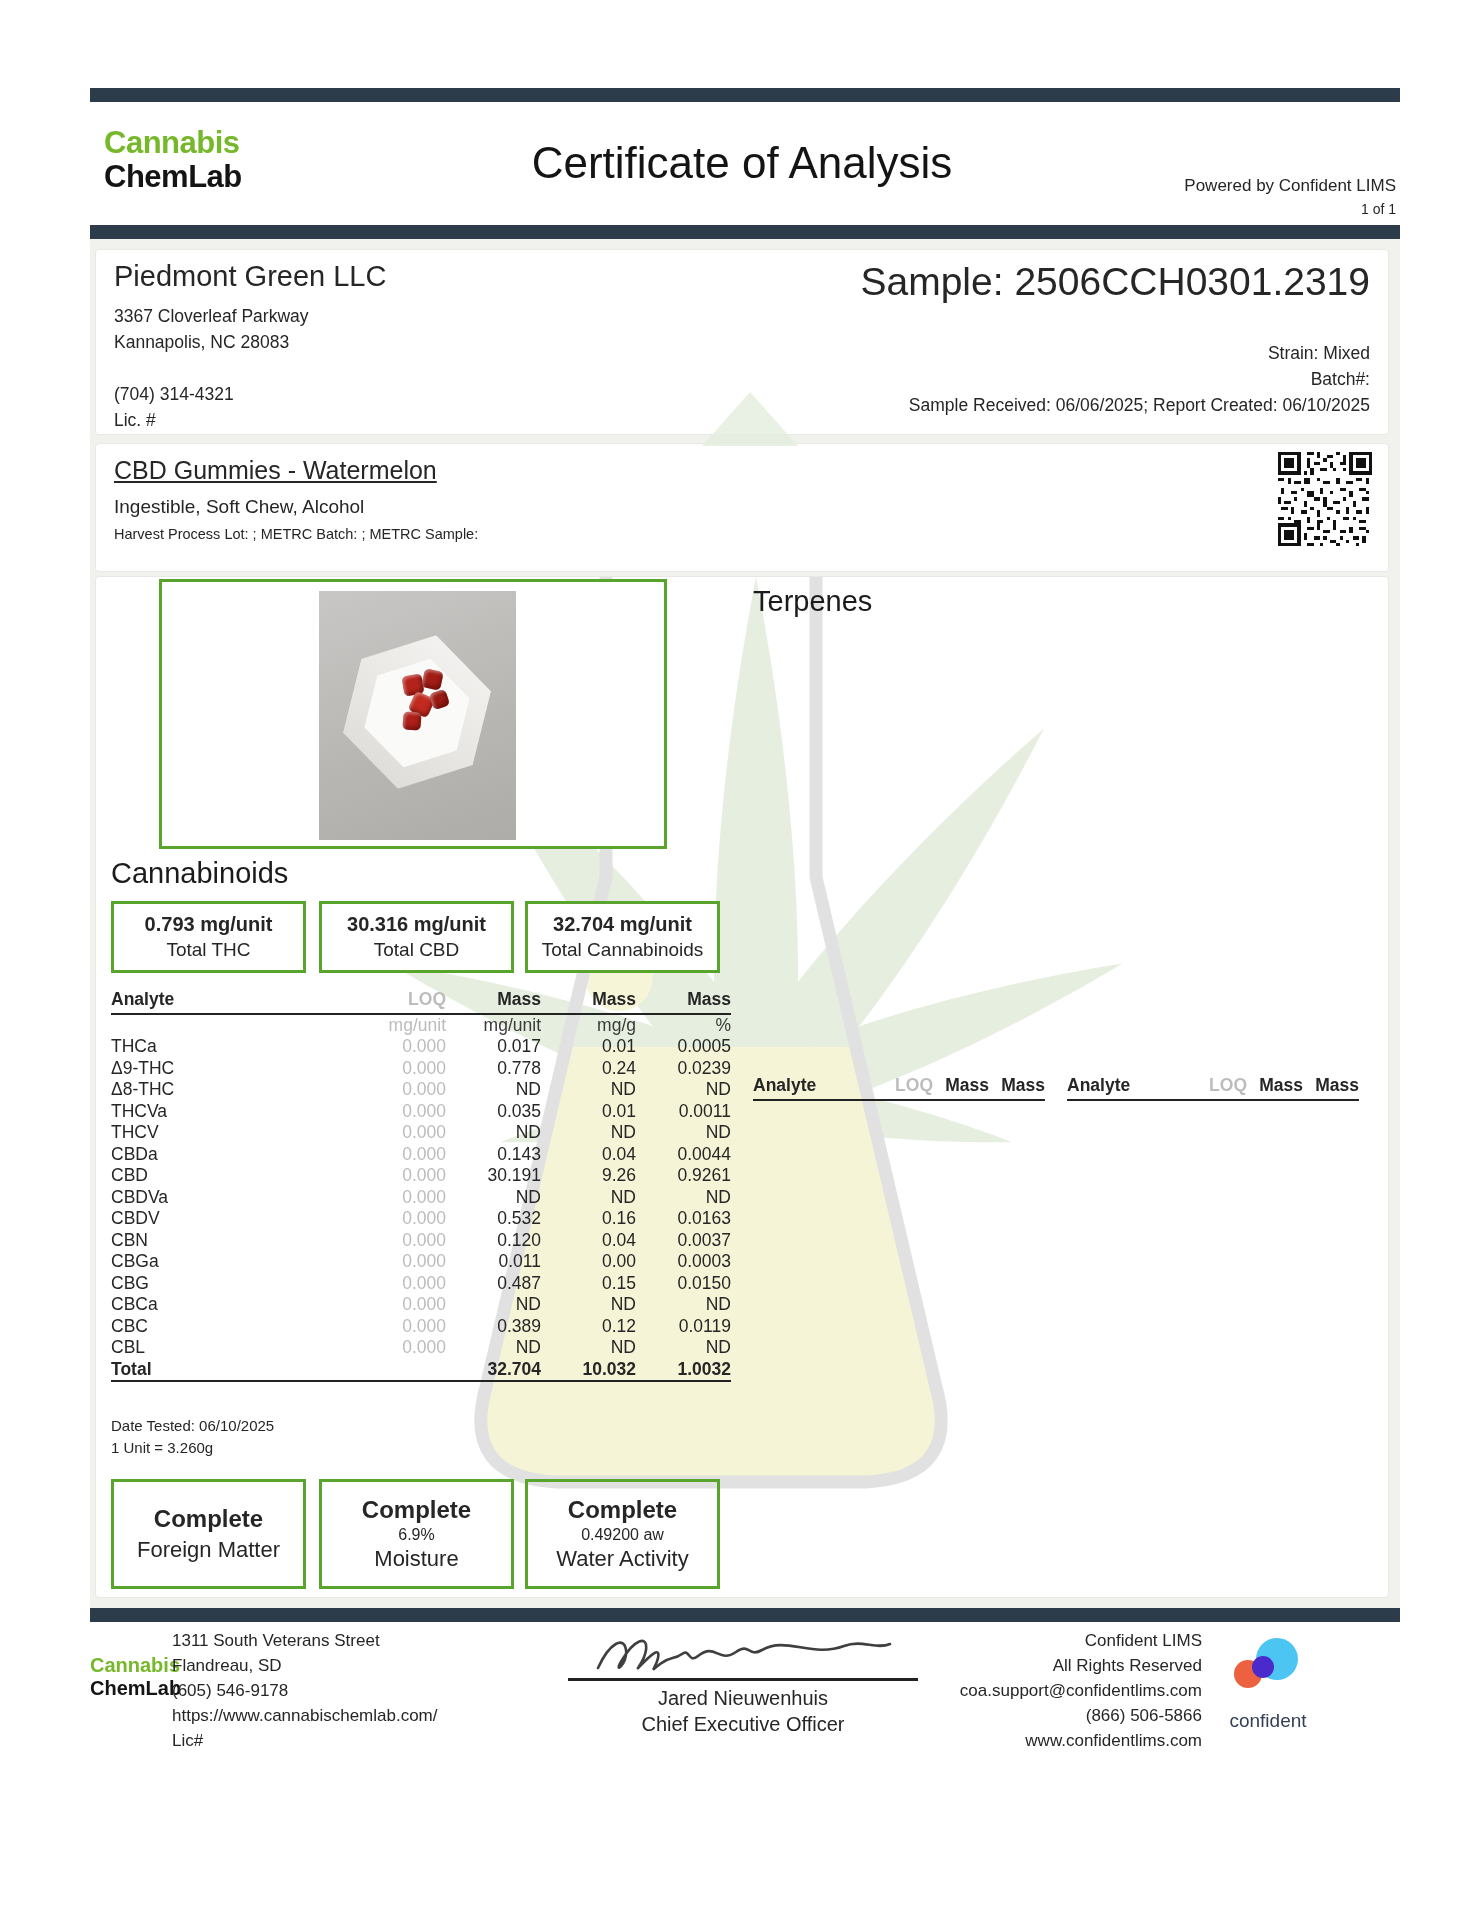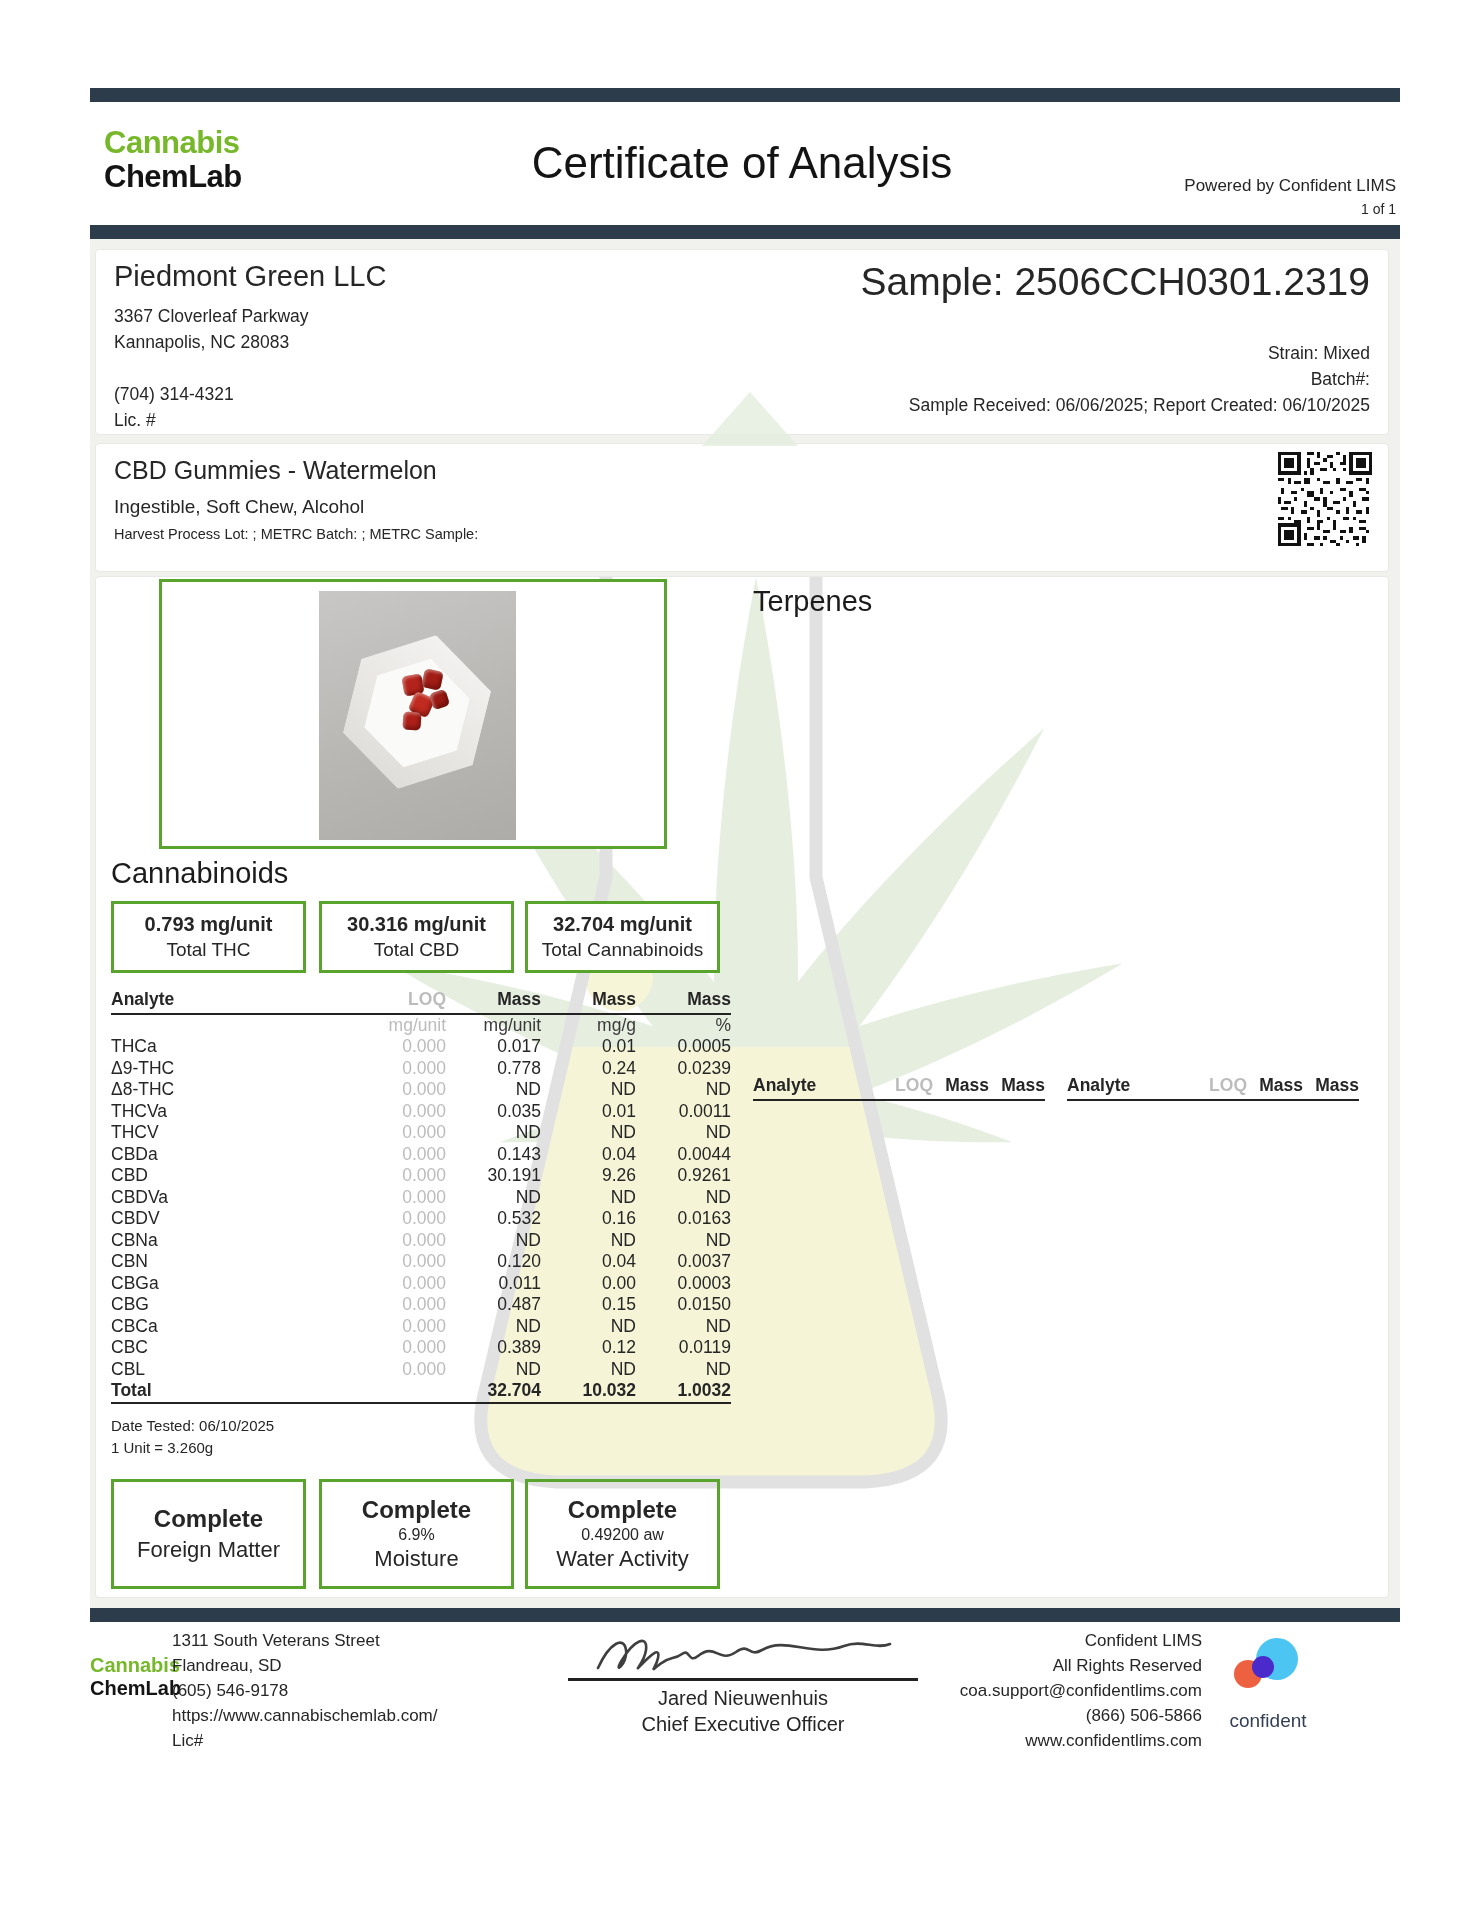--- a/index.html
+++ b/index.html
@@ -31,21 +31,21 @@
 
   
   .cc-left{position:absolute;left:18px;top:10px;}
   #client-name{font-size:29px;font-weight:500;margin-bottom:10px;}
   .cc-line{font-size:17.5px;line-height:26px;}
   .cc-gap{height:26px;}
   .cc-right{position:absolute;right:18px;top:10px;text-align:right;}
   #sample-id{font-size:39px;font-weight:500;margin-bottom:36px;}
 
   
-  #product-name{position:absolute;left:18px;top:12px;font-size:25px;font-weight:500;}
+  #product-name{position:absolute;left:18px;top:12px;font-size:25px;font-weight:500;text-decoration:underline;}
   #product-type{position:absolute;left:18px;top:52px;font-size:19px;}
   #product-lots{position:absolute;left:18px;top:82px;font-size:14.5px;}
   #qr-code{position:absolute;right:16px;top:8px;width:94px;height:94px;background:#fff;}
 
   
   #watermark{position:absolute;left:0;top:0;}
   #leaf-tip{position:absolute;left:702px;top:392px;width:0;height:0;
     border-left:48px solid transparent;border-right:48px solid transparent;
     border-bottom:54px solid #e2eedd;z-index:3;opacity:.8;}
 
@@ -311,27 +311,20 @@
         </tr>
 
         <tr>
           <td class="c-an">CBDV</td>
           <td class="c-loq">0.000</td>
           <td class="c-m">0.532</td>
           <td class="c-m">0.16</td>
           <td class="c-m">0.0163</td>
         </tr>
 
-        <tr>
-          <td class="c-an">CBNa</td>
-          <td class="c-loq">0.000</td>
-          <td class="c-m">ND</td>
-          <td class="c-m">ND</td>
-          <td class="c-m">ND</td>
-        </tr>
 
         <tr>
           <td class="c-an">CBN</td>
           <td class="c-loq">0.000</td>
           <td class="c-m">0.120</td>
           <td class="c-m">0.04</td>
           <td class="c-m">0.0037</td>
         </tr>
 
         <tr>

